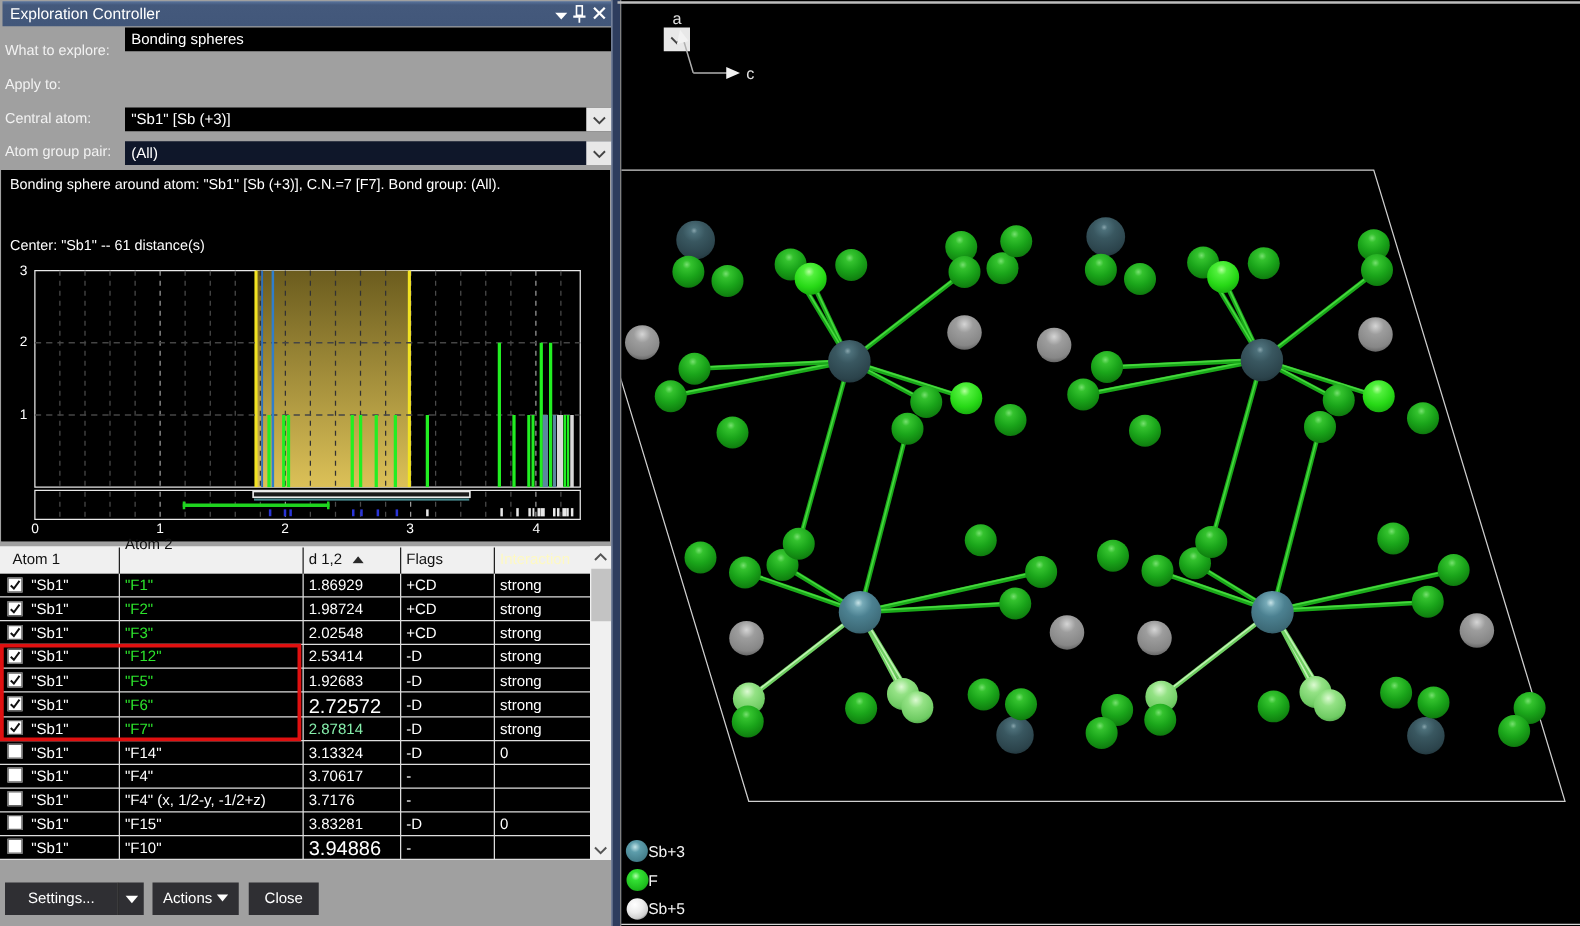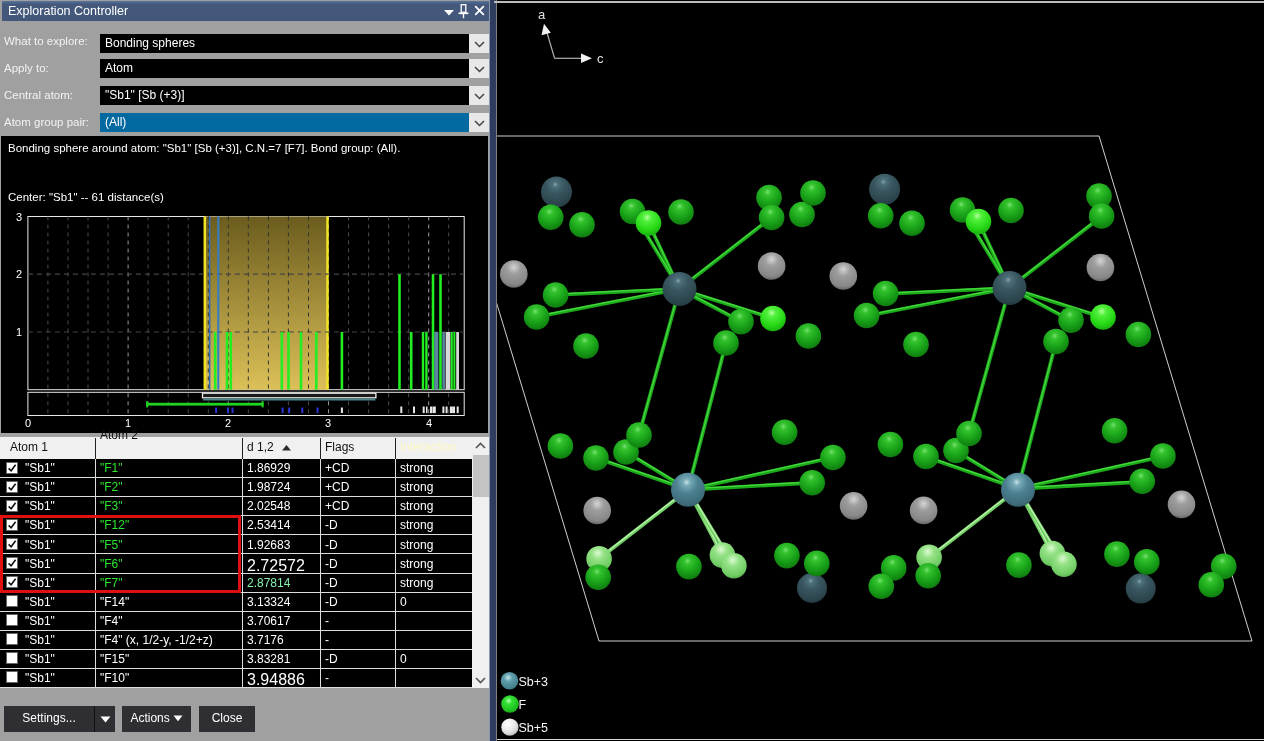--- a/index.html
+++ b/index.html
@@ -15,48 +15,40 @@
     </svg>
     <svg style="position:absolute;left:458px;top:3.5px" width="12" height="15" viewBox="0 0 12 15">
       <rect x="3.2" y="0.7" width="4.6" height="7.6" fill="none" stroke="#fff" stroke-width="1.3"></rect>
       <line x1="0.6" y1="9.3" x2="10.4" y2="9.3" stroke="#fff" stroke-width="1.7"></line>
       <line x1="5.5" y1="10" x2="5.5" y2="14.2" stroke="#fff" stroke-width="1.4"></line>
     </svg>
     <svg style="position:absolute;left:473.5px;top:5px" width="11" height="11" viewBox="0 0 11 11">
       <path d="M1.2,1.2 L9.8,9.8 M9.8,1.2 L1.2,9.8" stroke="#fff" stroke-width="1.8"></path>
     </svg>
     <div style="position:absolute;left:4px;top:34.5px;font-size:11.5px;color:#f2f2f2">What to explore:</div>
-    <div style="position:absolute;left:100px;top:34px;width:390px;height:19px;background:#000">
+    <div style="position:absolute;left:100px;top:22px;width:452px;height:19px;background:#000">
       <div style="position:absolute;left:5px;top:2px;font-size:12px;color:#fff">Bonding spheres</div>
       <div style="position:absolute;right:0;top:0;width:21px;height:19px;background:#e8e8e8">
         <svg style="position:absolute;left:5px;top:7px" width="11" height="7" viewBox="0 0 11 7">
           <polyline points="1,1 5.5,5.5 10,1" fill="none" stroke="#444" stroke-width="1.5"></polyline>
         </svg>
       </div>
     </div>
     <div style="position:absolute;left:4px;top:61.6px;font-size:11.5px;color:#f2f2f2">Apply to:</div>
-    <div style="position:absolute;left:100px;top:58.6px;width:390px;height:19px;background:#000">
-      <div style="position:absolute;left:5px;top:2px;font-size:12px;color:#fff">Atom</div>
-      <div style="position:absolute;right:0;top:0;width:21px;height:19px;background:#e8e8e8">
-        <svg style="position:absolute;left:5px;top:7px" width="11" height="7" viewBox="0 0 11 7">
-          <polyline points="1,1 5.5,5.5 10,1" fill="none" stroke="#444" stroke-width="1.5"></polyline>
-        </svg>
-      </div>
-    </div>
     <div style="position:absolute;left:4px;top:88.8px;font-size:11.5px;color:#f2f2f2">Central atom:</div>
     <div style="position:absolute;left:100px;top:85.8px;width:390px;height:19px;background:#000">
       <div style="position:absolute;left:5px;top:2px;font-size:12px;color:#fff">"Sb1" [Sb (+3)]</div>
       <div style="position:absolute;right:0;top:0;width:21px;height:19px;background:#e8e8e8">
         <svg style="position:absolute;left:5px;top:7px" width="11" height="7" viewBox="0 0 11 7">
           <polyline points="1,1 5.5,5.5 10,1" fill="none" stroke="#444" stroke-width="1.5"></polyline>
         </svg>
       </div>
     </div>
     <div style="position:absolute;left:4px;top:115.9px;font-size:11.5px;color:#f2f2f2">Atom group pair:</div>
-    <div style="position:absolute;left:100px;top:112.9px;width:390px;height:19px;background:#0369a1">
+    <div style="position:absolute;left:100px;top:112.9px;width:390px;height:19px;background:#0f172a">
       <div style="position:absolute;left:5px;top:2px;font-size:12px;color:#fff">(All)</div>
       <div style="position:absolute;right:0;top:0;width:21px;height:19px;background:#e8e8e8">
         <svg style="position:absolute;left:5px;top:7px" width="11" height="7" viewBox="0 0 11 7">
           <polyline points="1,1 5.5,5.5 10,1" fill="none" stroke="#444" stroke-width="1.5"></polyline>
         </svg>
       </div>
     </div>
     <div style="position:absolute;left:1px;top:136px;width:487px;height:297px;background:#000"></div>
     <svg style="position:absolute;left:0;top:0" width="489" height="436" viewBox="0 0 489 436">
       <rect x="1" y="136" width="487" height="297" fill="#000"></rect>

